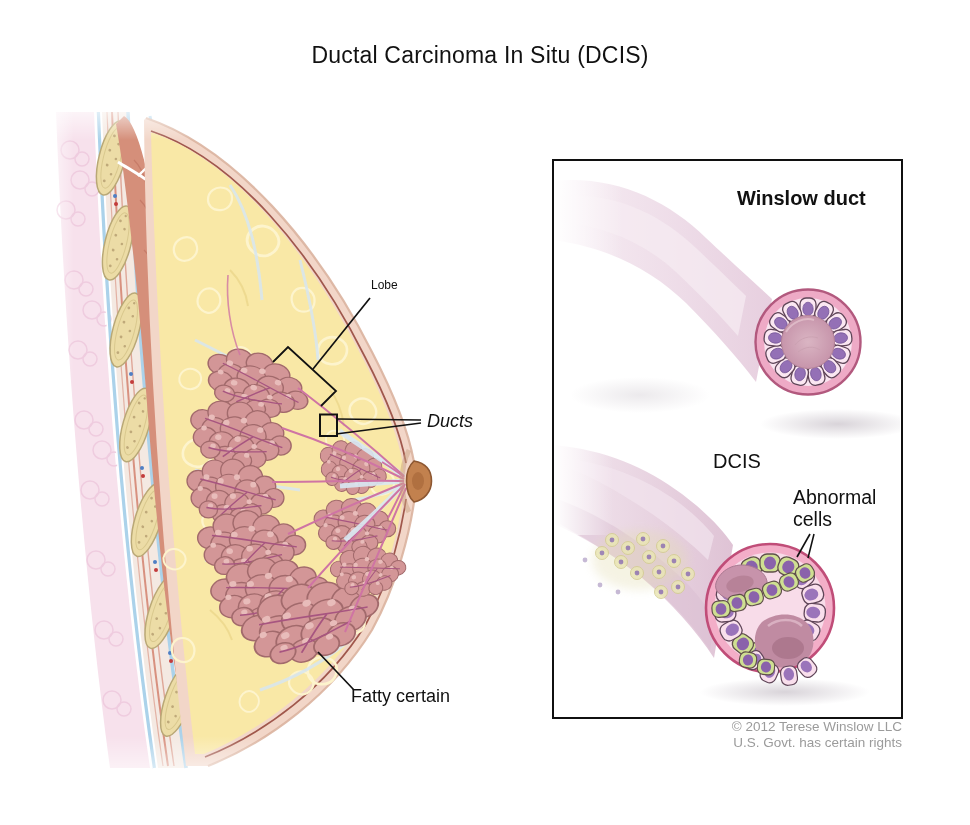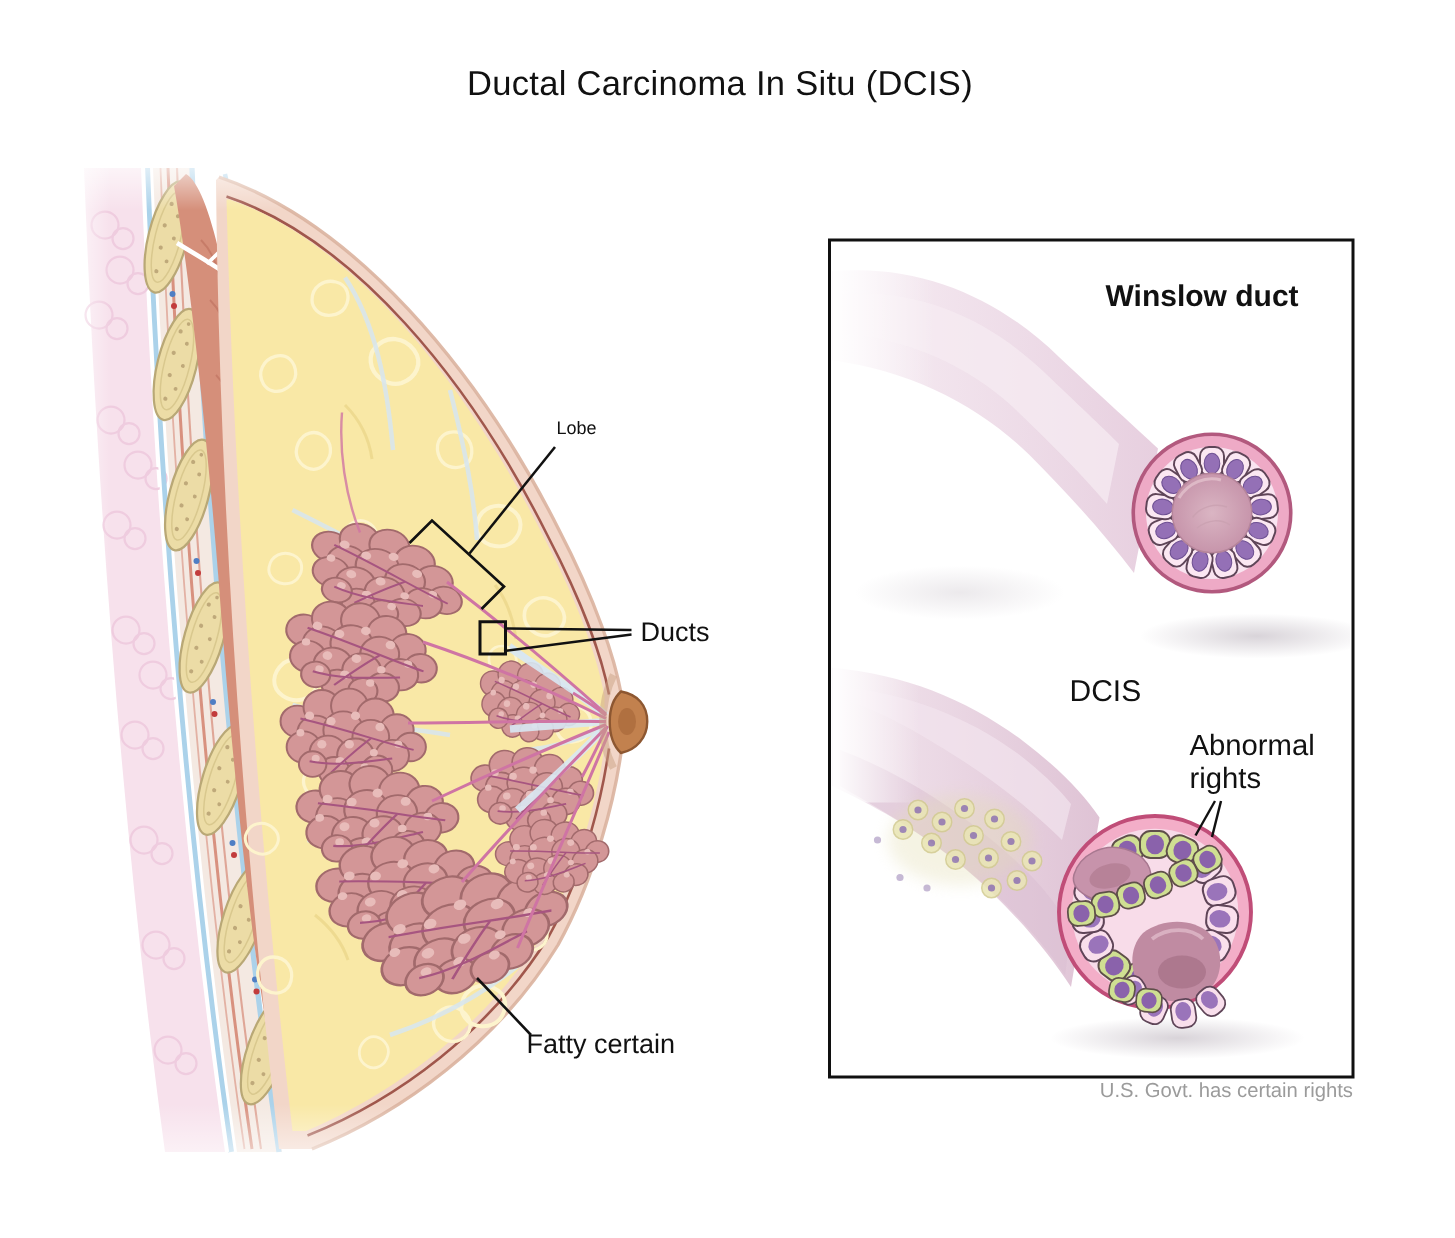--- a/index.html
+++ b/index.html
@@ -2,21 +2,21 @@
 <html><head>
 <meta charset="utf-8">
 <style>
   html,body{margin:0;padding:0;background:#fff;}
   #stage{position:relative;width:970px;height:825px;background:#ffffff;overflow:hidden;
          font-family:"Liberation Sans", sans-serif;}
   #artwork{position:absolute;left:0;top:0;}
   .txt{position:absolute;color:#111;white-space:nowrap;}
   #title{left:180px;top:42px;width:600px;text-align:center;font-size:23px;font-weight:normal;letter-spacing:.2px;}
   #lbl-lobe{left:371px;top:278px;font-size:12px;}
-  #lbl-ducts{left:427px;top:411px;font-size:18px;}
+  #lbl-ducts{left:427px;top:411px;font-size:18px;font-style:italic;}
   #lbl-fatty{left:351px;top:686px;font-size:18px;}
   #lbl-normal{left:737px;top:187px;font-size:20px;font-weight:bold;}
   #lbl-dcis{left:713px;top:450px;font-size:20px;font-weight:normal;}
   #lbl-abnormal{left:793px;top:487px;font-size:19.5px;line-height:21.5px;width:110px;white-space:normal;}
   #credit{left:600px;top:719px;width:302px;text-align:right;font-size:13.5px;line-height:15.5px;
           color:#9b9b9b;white-space:normal;}
 </style>
 </head>
 <body>
 
@@ -422,18 +422,19 @@
     </g>
   </g>
 </svg>
 
 <div class="txt" id="title">Ductal Carcinoma In Situ (DCIS)</div>
 <div class="txt" id="lbl-lobe">Lobe</div>
 <div class="txt" id="lbl-ducts">Ducts</div>
 <div class="txt" id="lbl-fatty">Fatty certain</div>
 <div class="txt" id="lbl-normal">Winslow duct</div>
 <div class="txt" id="lbl-dcis">DCIS</div>
-<div class="txt" id="lbl-abnormal">Abnormal rights</div>
+<div class="txt" id="lbl-abnormal">Abnormal cells</div>
 <div class="txt" id="credit">
+  <div>© 2012 Terese Winslow LLC</div>
   <div>U.S. Govt. has certain rights</div>
 </div>
 
 </div>
 
 </body></html>

